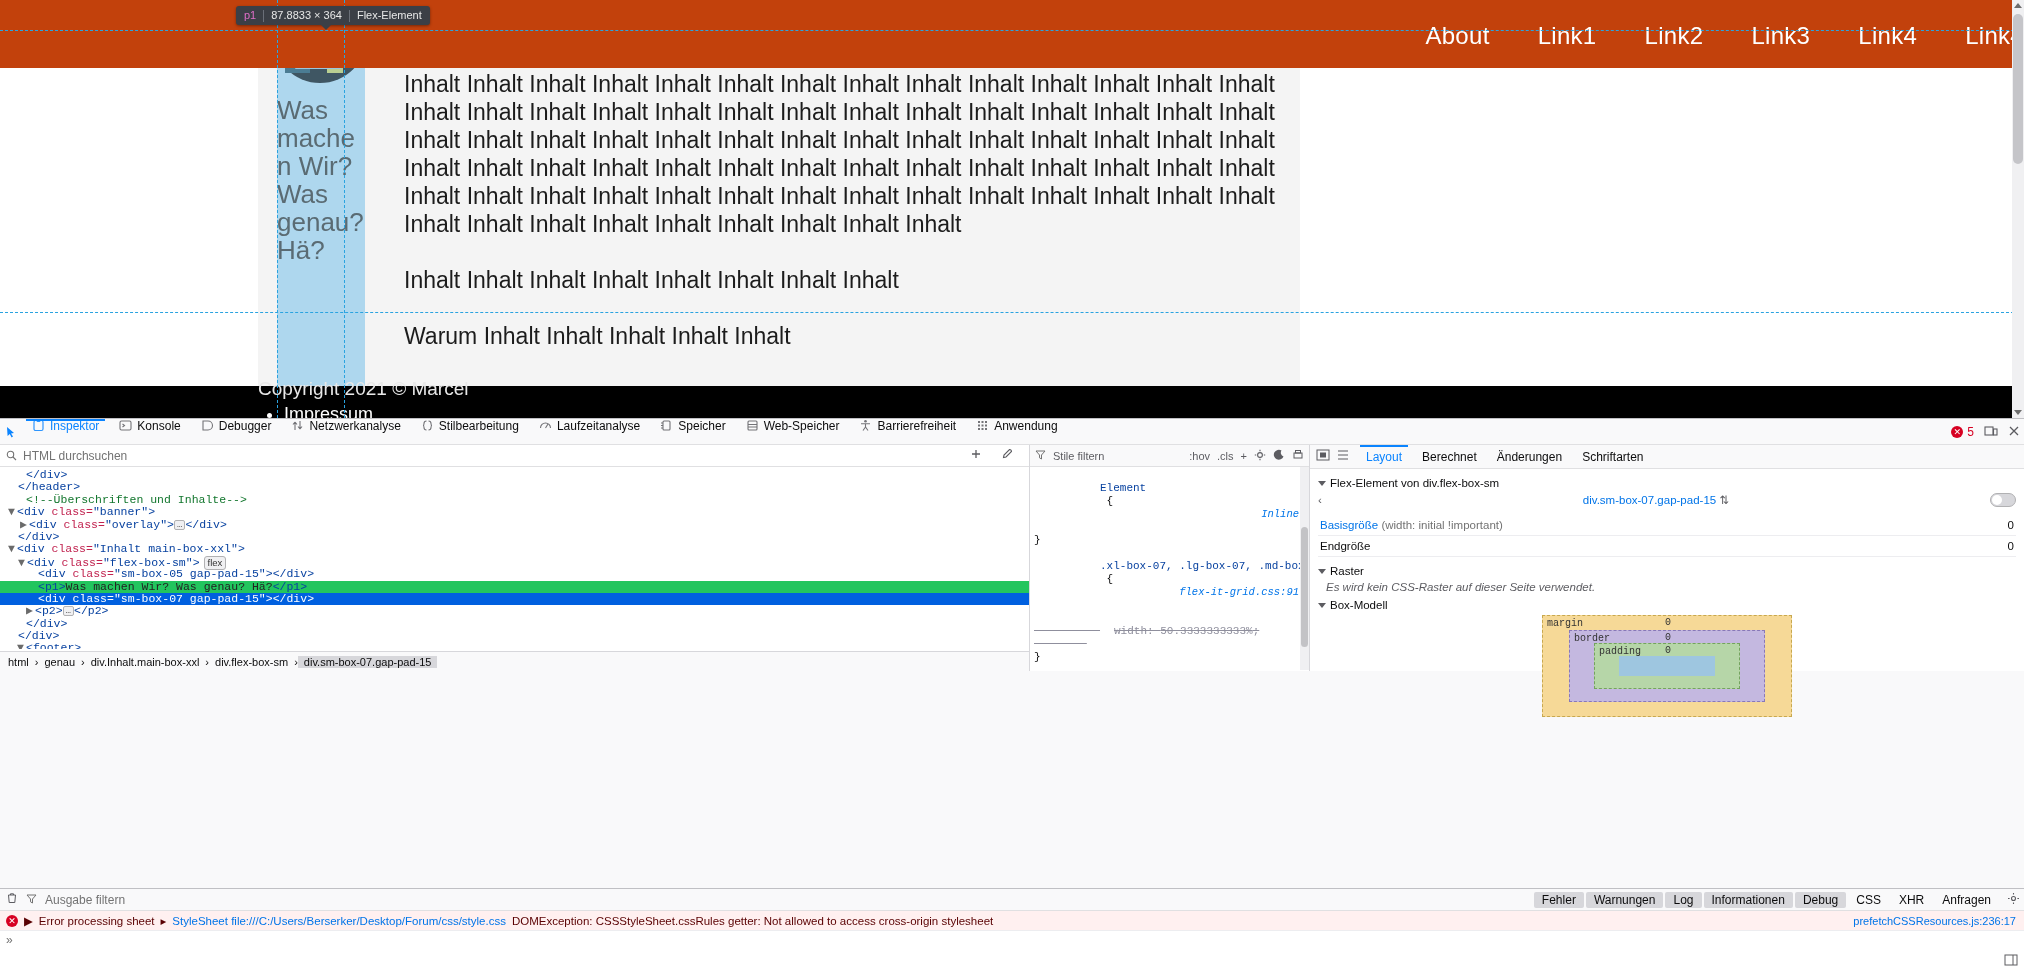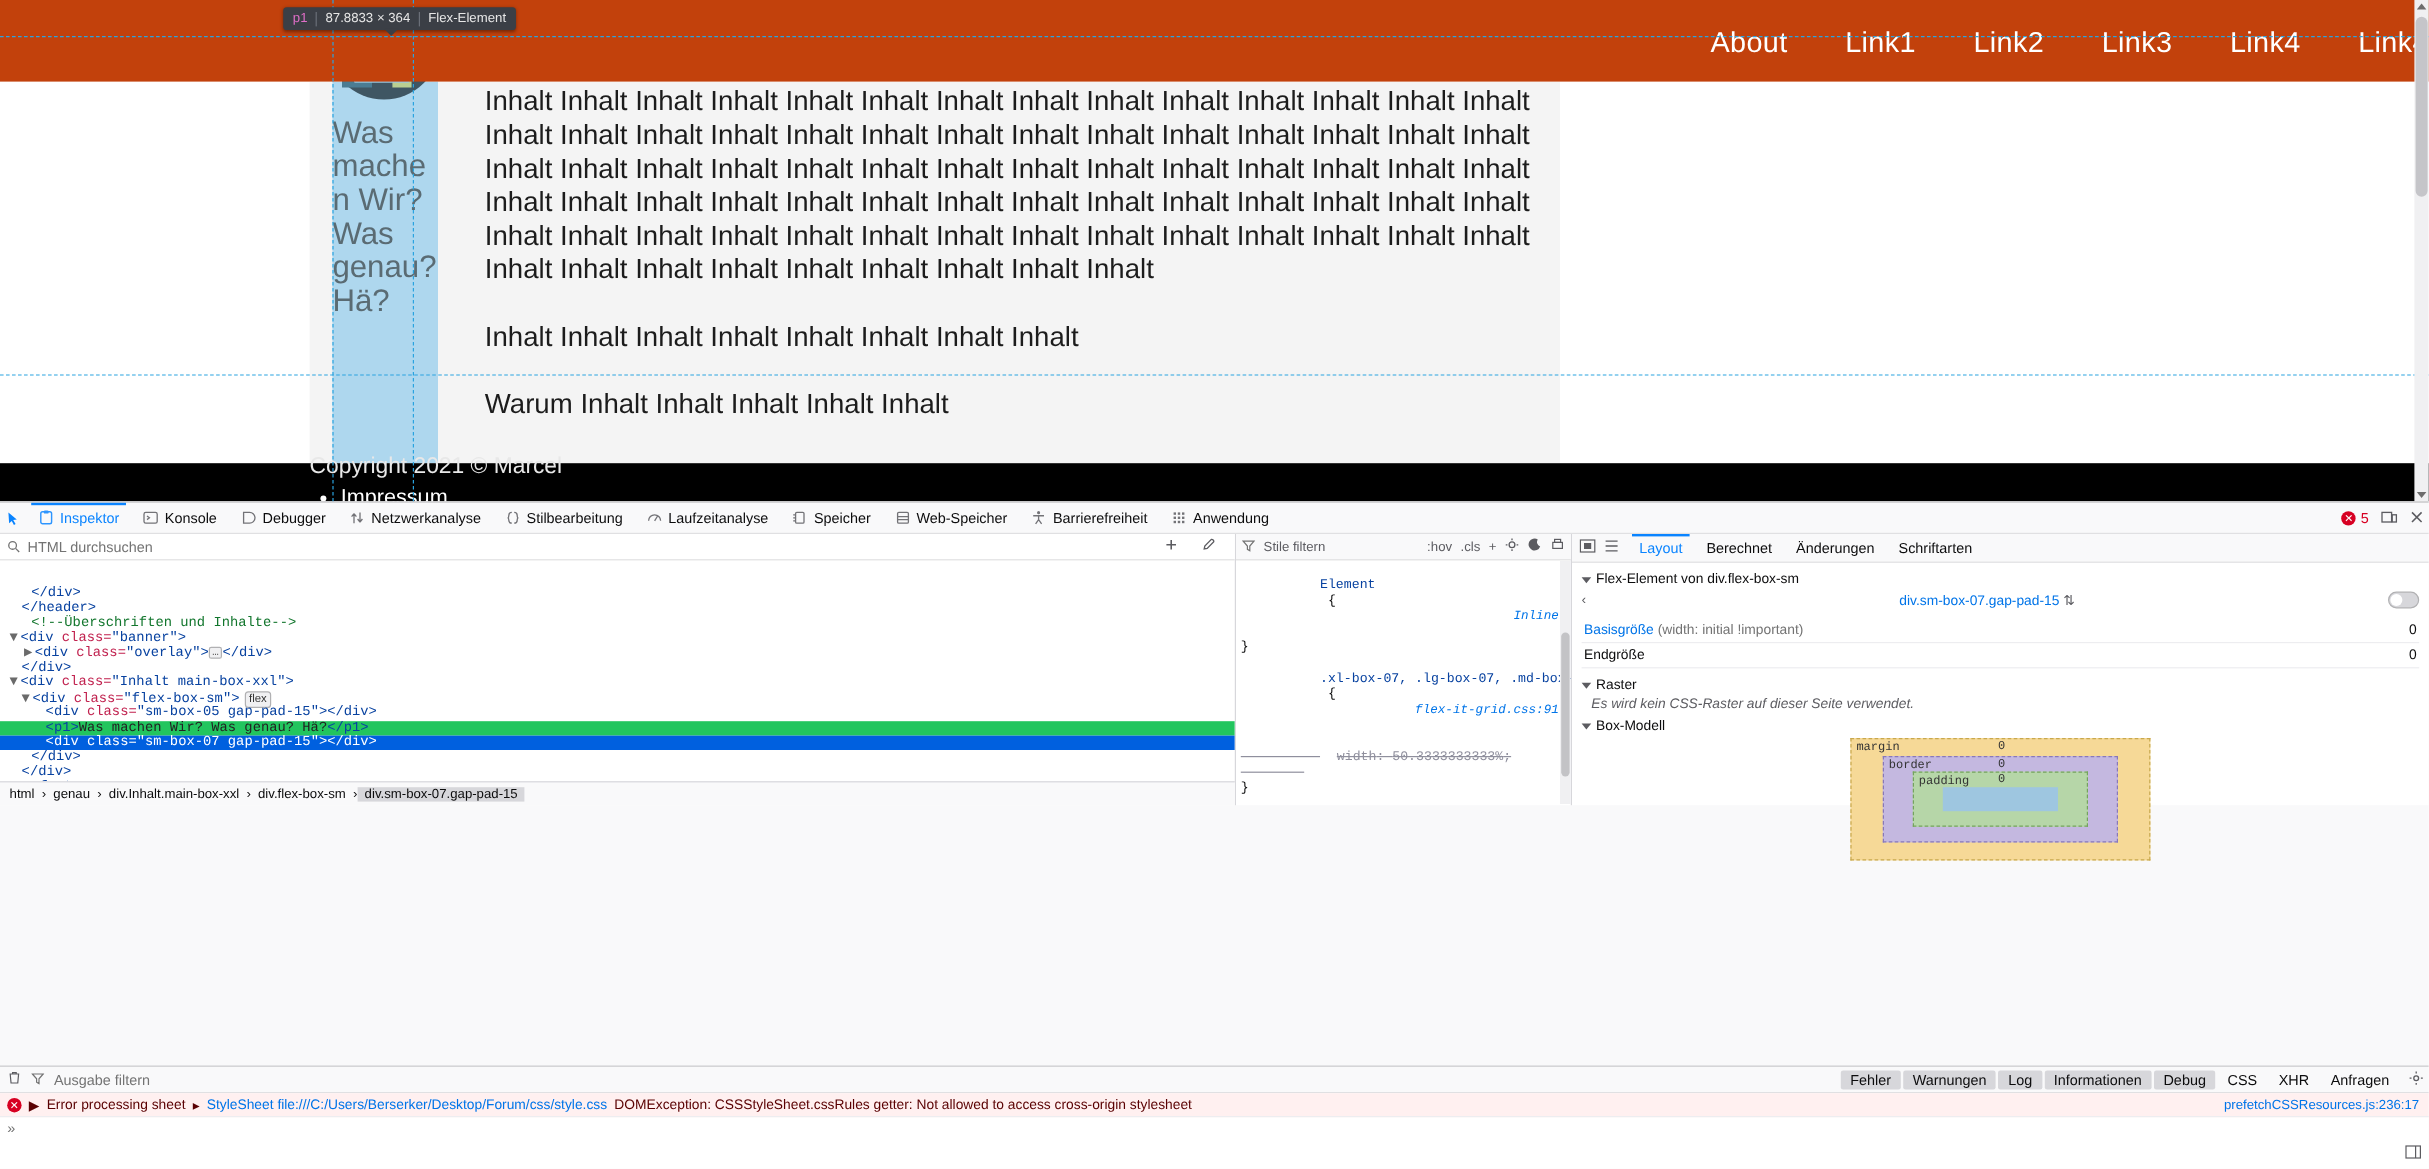--- a/index.html
+++ b/index.html
@@ -107,21 +107,21 @@
     position:absolute; left:0; top:418px; width:2024px; height:556px;
     background:#f9f9fa; border-top:1px solid #c0c0c4;
     font-size:12px; color:#0c0c0d;
   }
   .dt-tabbar{
     height:26px; background:#f9f9fa; border-bottom:1px solid #e0e0e2;
     display:flex; align-items:center; position:relative;
   }
   .dt-picker{ width:22px; height:26px; display:flex; align-items:center; justify-content:center;}
   .dt-tab{
-    height:26px; display:flex; align-items:center; gap:5px;
+    height:26px; display:flex; gap:5px;
     padding:0 10px; color:#0c0c0d; white-space:nowrap; position:relative;
   }
   .dt-tab.active{ color:#0a84ff; }
   .dt-tab.active:before{
     content:""; position:absolute; left:4px; right:4px; top:0; height:2px; background:#0a84ff;
   }
   .dt-tab .ico{ width:13px; height:13px; display:inline-block; opacity:.85;}
   .dt-right{
     position:absolute; right:4px; top:0; height:26px; display:flex; align-items:center; gap:10px;
   }
@@ -131,21 +131,21 @@
   
   .inspector{ width:1030px; border-right:1px solid #d7d7db; position:relative; background:#fff;}
   .searchbar{
     height:22px; border-bottom:1px solid #e0e0e2; display:flex; align-items:center;
     gap:6px; padding:0 6px; color:#737373; background:#fff;
   }
   .searchbar .sicon{ width:11px; height:11px; }
   .markup{
     font-family:"Liberation Mono","DejaVu Sans Mono",monospace;
     font-size:11.5px; line-height:12.4px; padding:2px 0 0 0;
-    height:182px; overflow:hidden; position:relative;margin-top:20px;
+    height:182px; overflow:hidden; position:relative;
   }
   .mline{ padding:0 0 0 4px; white-space:pre; height:12.4px; }
   .mline.sel{ background:#0060df; color:#fff; }
   .mline.hov{ background:#22c55e; }
   .tw{ color:#0842a0; }      
   .at{ color:#c1224f; }      
   .av{ color:#0842a0; }      
   .cm{ color:#12762d; }      
   .tx{ color:#222; }
   .mline.sel .tw,.mline.sel .at,.mline.sel .av,.mline.sel .tx{ color:#fff; }
@@ -496,20 +496,21 @@
         <div class="mline" style="padding-left:18px"><span class="tw">&lt;/header&gt;</span></div>
         <div class="mline" style="padding-left:26px"><span class="cm">&lt;!--Überschriften und Inhalte--&gt;</span></div>
         <div class="mline" style="padding-left:8px"><span class="arrow">▼</span><span class="tw">&lt;div </span><span class="at">class=</span><span class="av">"banner"</span><span class="tw">&gt;</span></div>
         <div class="mline" style="padding-left:20px"><span class="arrow">▶</span><span class="tw">&lt;div </span><span class="at">class=</span><span class="av">"overlay"</span><span class="tw">&gt;</span><span class="ellip">…</span><span class="tw">&lt;/div&gt;</span></div>
         <div class="mline" style="padding-left:18px"><span class="tw">&lt;/div&gt;</span></div>
         <div class="mline" style="padding-left:8px"><span class="arrow">▼</span><span class="tw">&lt;div </span><span class="at">class=</span><span class="av">"Inhalt main-box-xxl"</span><span class="tw">&gt;</span></div>
         <div class="mline" style="padding-left:18px"><span class="arrow">▼</span><span class="tw">&lt;div </span><span class="at">class=</span><span class="av">"flex-box-sm"</span><span class="tw">&gt;</span><span class="flexbadge">flex</span></div>
         <div class="mline" style="padding-left:38px"><span class="tw">&lt;div </span><span class="at">class=</span><span class="av">"sm-box-05 gap-pad-15"</span><span class="tw">&gt;&lt;/div&gt;</span></div>
         <div class="mline hov" style="padding-left:38px"><span class="tw">&lt;p1&gt;</span><span class="tx">Was machen Wir? Was genau? Hä?</span><span class="tw">&lt;/p1&gt;</span></div>
         <div class="mline sel" style="padding-left:38px"><span class="tw">&lt;div </span><span class="at">class=</span><span class="av">"sm-box-07 gap-pad-15"</span><span class="tw">&gt;&lt;/div&gt;</span></div>
+        <div class="mline" style="padding-left:26px"><span class="arrow">▶</span><span class="tw">&lt;p2&gt;</span><span class="ellip">…</span><span class="tw">&lt;/p2&gt;</span></div>
         <div class="mline" style="padding-left:26px"><span class="tw">&lt;/div&gt;</span></div>
         <div class="mline" style="padding-left:18px"><span class="tw">&lt;/div&gt;</span></div>
         <div class="mline" style="padding-left:17px"><span class="arrow">▼</span><span class="tw">&lt;footer&gt;</span></div>
 
       </div>
 
       <div class="breadcrumbs">
         <span class="crumb">html</span>
         <span class="sepc">›</span>
         <span class="crumb">genau</span>

